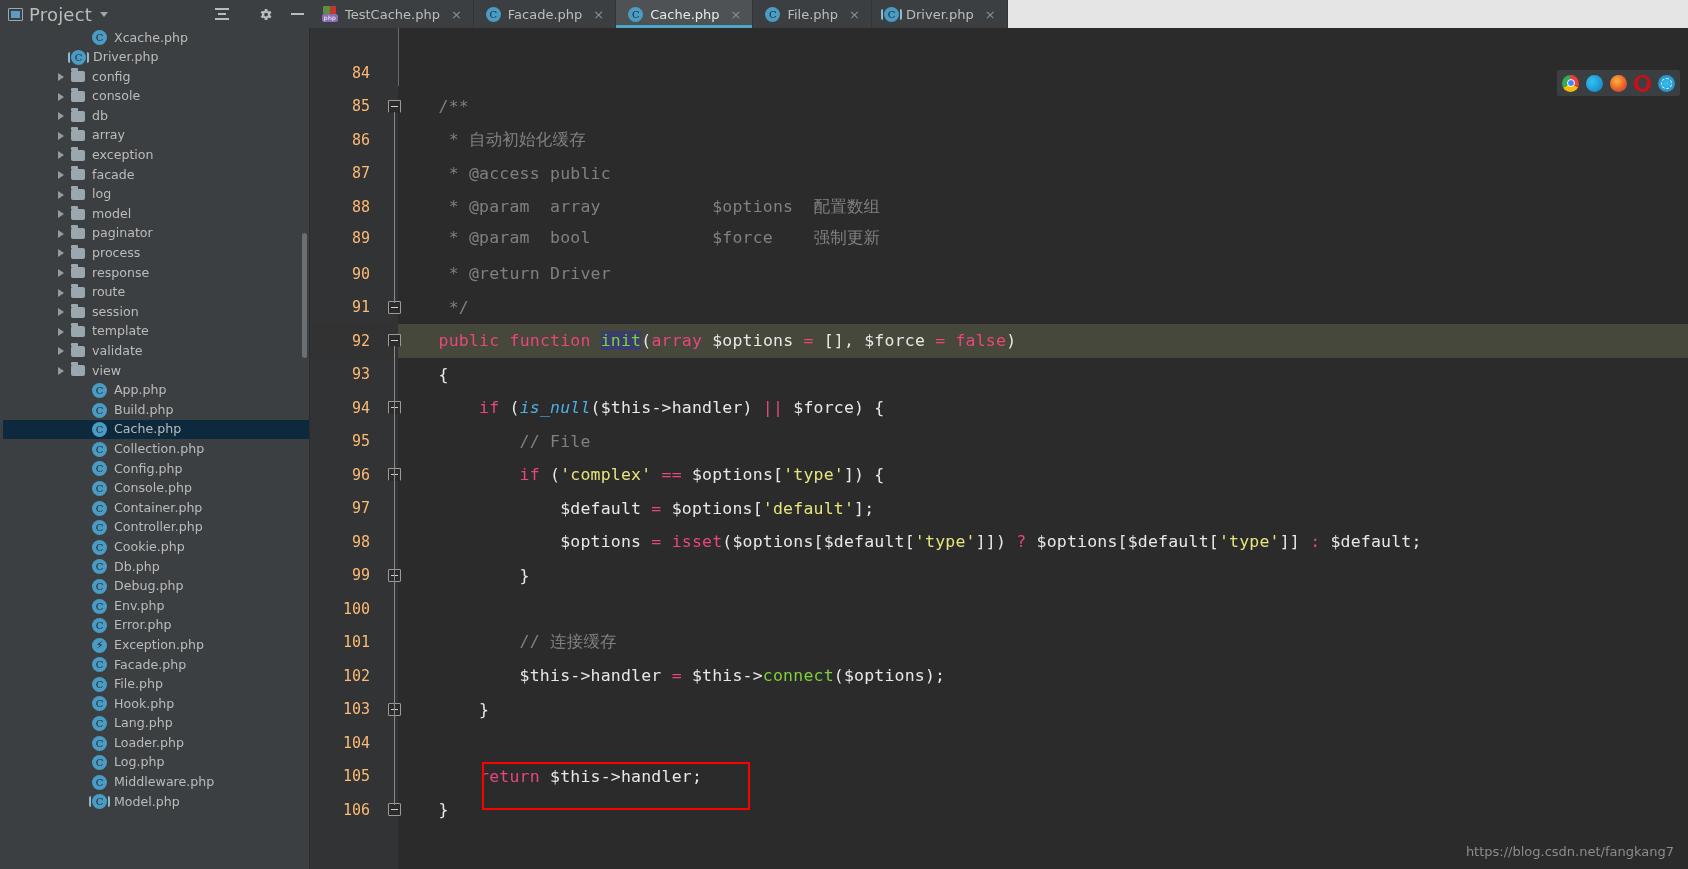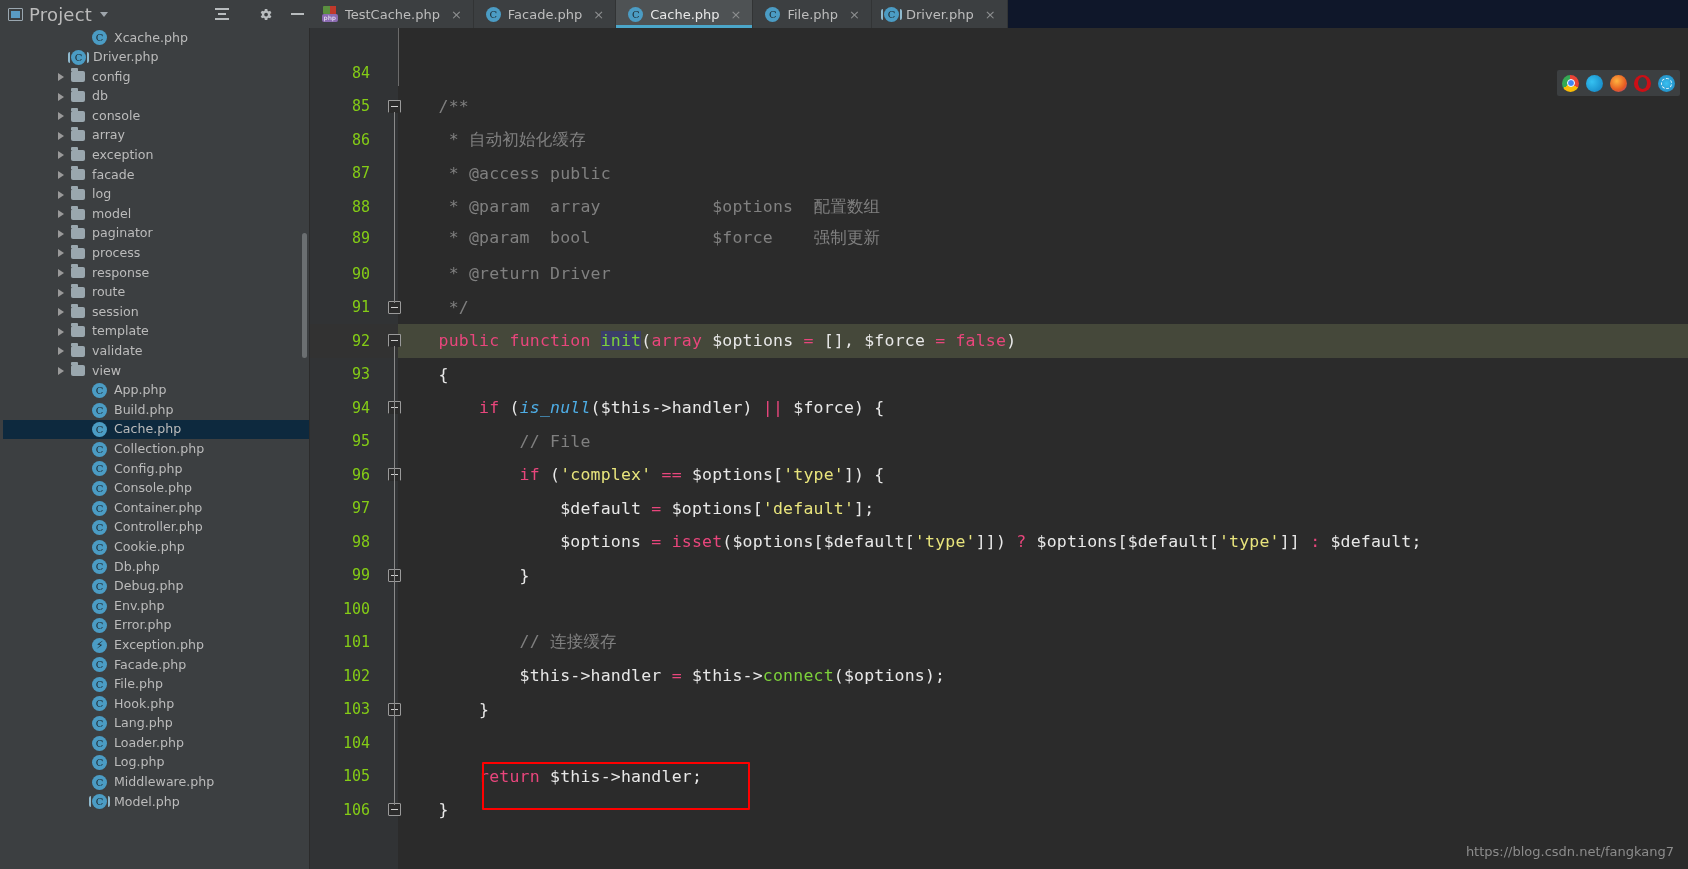--- a/index.html
+++ b/index.html
@@ -28,21 +28,21 @@
 
   .collapse-icon { position: relative; width: 14px; height: 12px; }
   .collapse-icon i { position: absolute; left: 0; right: 0; height: 1.6px; background: #b8bcbe; }
   .collapse-icon i:nth-child(1) { top: 0px; }
   .collapse-icon i:nth-child(2) { top: 5px; left: 3px; right: 3px; }
   .collapse-icon i:nth-child(3) { top: 10px; }
 
   .minus { width: 13px; height: 1.8px; background: #b8bcbe; }
 
   
-  .tabbar { flex: 1; display: flex; align-items: stretch; background: #0f172a; overflow: hidden; }
+  .tabbar { flex: 1; display: flex; align-items: stretch; background: #e5e5e5; overflow: hidden; }
   .tab {
     display: flex; align-items: center; gap: 7px; padding: 0 11px 0 12px;
     background: #3c3f41; color: #bdbdbd; font-size: 13px; position: relative;
     border-right: 1px solid #323435; white-space: nowrap; cursor: default;
   }
   .tab.active { background: #4e5254; color: #e8e8e8; }
   .tab.active::after { content: ""; position: absolute; left: 0; right: 0; bottom: 0; height: 2.6px; background: #4ba6c9; }
   .tab .tabclose { color: #8d8f90; font-size: 13px; margin-left: 4px; line-height: 1; }
 
   .ic-class { width: 15px; height: 15px; border-radius: 50%; background: #4b9cc4; color: #1d2b33; font-size: 10px;
@@ -92,21 +92,21 @@
   
   .editor { flex: 1; position: relative; background: #2b2b2b; overflow: hidden; }
   .gutter-strip { position: absolute; left: 0; top: 0; bottom: 0; width: 88px; background: #313335; }
   .fold-strip { position: absolute; left: 72px; top: 0; bottom: 0; width: 16px; background: #313335; }
 
   .line {
     height: 33.5px; position: relative; display: flex; align-items: center;
   }
   .lnum {
     position: absolute; left: 0; width: 60px; text-align: right;
-    font-family: "DejaVu Sans Mono", monospace; font-size: 15px; color: #84cc16;
+    font-family: "DejaVu Sans Mono", monospace; font-size: 15px; color: #fdba74;
   }
   .codetext {
     position: absolute; left: 88px; white-space: pre;
     font-family: "DejaVu Sans Mono", monospace; font-size: 16.5px; color: #a9b7c6;
     letter-spacing: .2px;
   }
   .line.caretline { background: #323232; }
   .caret-row { position: absolute; left: 88px; right: 0; height: 33.5px; background: #45483a; }
 
   .fold {
@@ -233,26 +233,26 @@
             <span class="lbl">Driver.php</span>
           </div>
           <div class="node" style="padding-left: 58px;">
             <span class="arrow"></span>
             <span class="folder"></span>
             <span class="lbl">config</span>
           </div>
           <div class="node" style="padding-left: 58px;">
             <span class="arrow"></span>
             <span class="folder"></span>
+            <span class="lbl">console</span>
+          </div>
+          <div class="node" style="padding-left: 58px;">
+            <span class="arrow"></span>
+            <span class="folder"></span>
             <span class="lbl">db</span>
-          </div>
-          <div class="node" style="padding-left: 58px;">
-            <span class="arrow"></span>
-            <span class="folder"></span>
-            <span class="lbl">console</span>
           </div>
           <div class="node" style="padding-left: 58px;">
             <span class="arrow"></span>
             <span class="folder"></span>
             <span class="lbl">array</span>
           </div>
           <div class="node" style="padding-left: 58px;">
             <span class="arrow"></span>
             <span class="folder"></span>
             <span class="lbl">exception</span>

